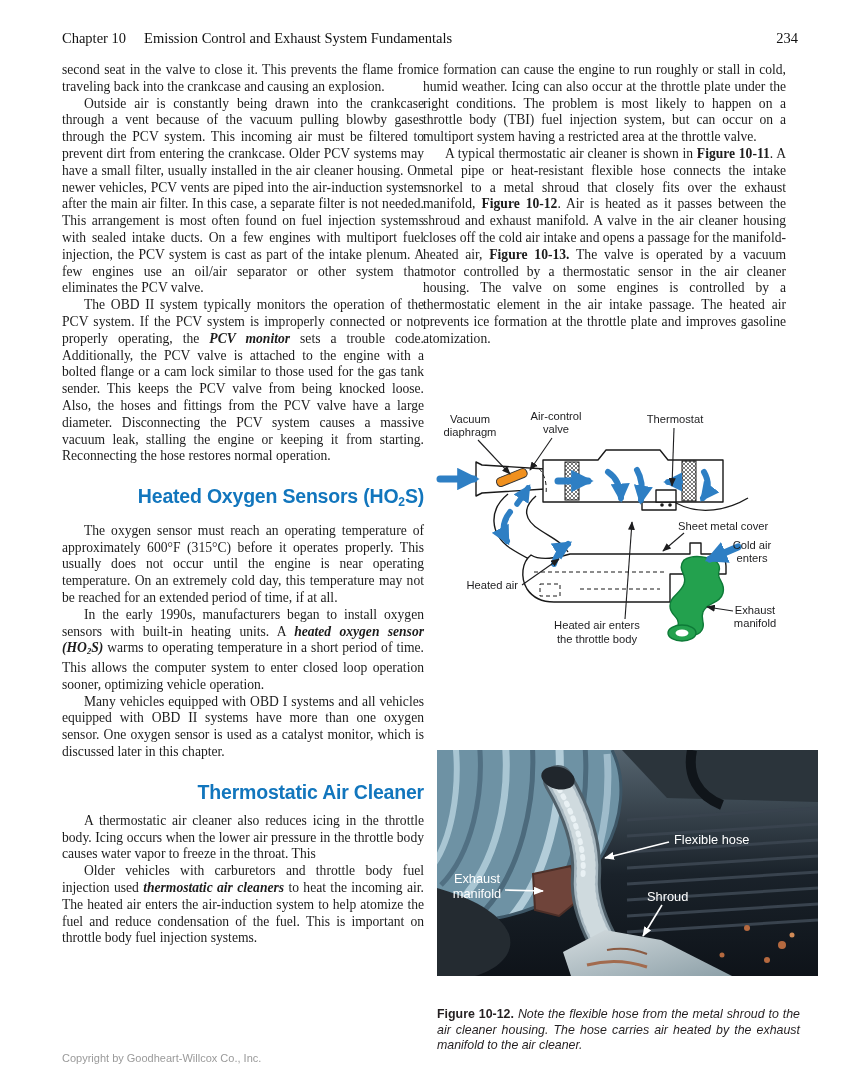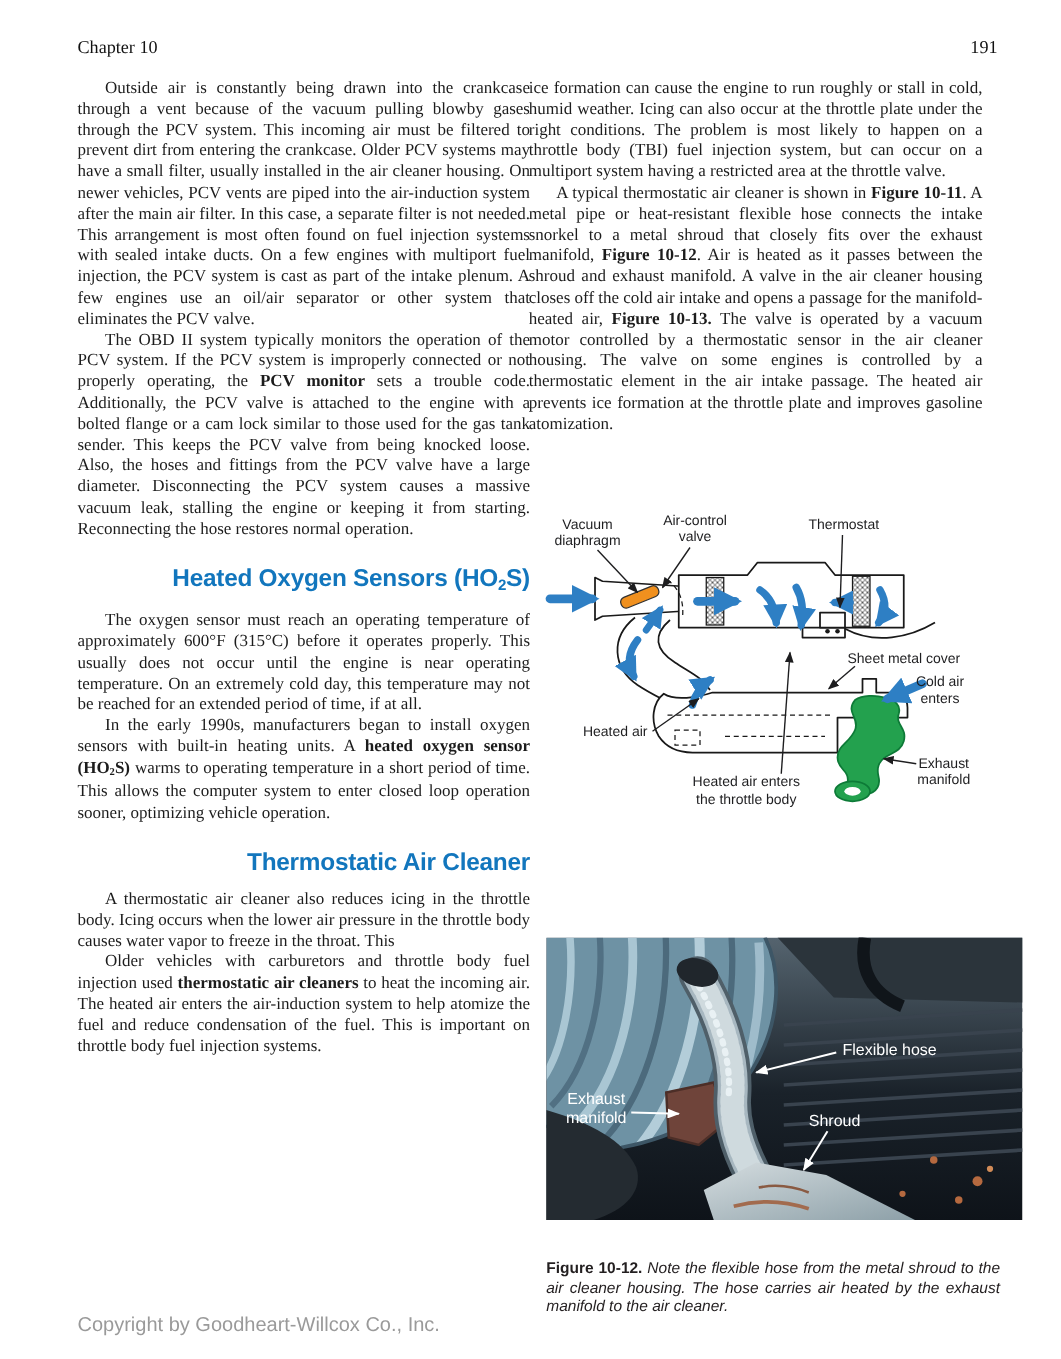--- a/index.html
+++ b/index.html
@@ -11,52 +11,55 @@
   .head-spacer{flex:1;}
   .col{position:absolute;top:62px;font-size:13.6px;line-height:16.8px;text-align:justify;}
   .col-left{left:62px;width:362px;}
   .col-right{left:423px;width:363px;}
   .col p{margin:0;text-indent:22px;}
   .col p.noindent{text-indent:0;}
   .sect{font-family:"Liberation Sans",sans-serif;font-weight:bold;color:#1276bd;
         font-size:19.5px;line-height:22px;margin:20px 0 10px 0;text-align:right;
         letter-spacing:-0.2px;text-indent:0;}
   .seg-b{font-weight:bold;}
-  .seg-i{}
+  .seg-i{font-style:italic;}
   .seg-up{font-style:normal;}
   .seg-sub{font-size:62%;vertical-align:-0.22em;}
   .caption{position:absolute;left:437px;width:363px;font-family:"Liberation Sans",sans-serif;
         font-style:italic;font-size:12.4px;line-height:15.5px;text-align:justify;color:#231f20;}
   .cap11{top:654px;}
   .cap12{top:1007px;}
   .figsvg{position:absolute;}
   .fig11{left:430px;top:402px;}
   .fig12{left:437px;top:750px;}
   .dlab{font-family:"Liberation Sans",sans-serif;font-size:11.2px;fill:#1d1d1f;}
   .plab{font-family:"Liberation Sans",sans-serif;font-size:12.8px;fill:#ffffff;}
   footer{position:absolute;left:62px;top:1052px;font-family:"Liberation Sans",sans-serif;
-        font-size:16px;color:#9a9a9a;}
+        font-size:11px;color:#9a9a9a;}
 </style>
 </head>
 <body>
 
 <div class="page">
 
   <header class="page-header">
     <span>Chapter 10</span>
+    <span class="head-title">Emission Control and Exhaust System Fundamentals</span>
     <span class="head-spacer"></span>
-    <span>191</span>
+    <span>234</span>
   </header>
 
   <div class="col col-left">
+    <p class="noindent"><span>second seat in the valve to close it. This prevents the flame from traveling back into the crankcase and causing an explosion.</span></p>
     <p><span>Outside air is constantly being drawn into the crankcase through a vent because of the vacuum pulling blowby gases through the PCV system. This incoming air must be filtered to prevent dirt from entering the crankcase. Older PCV systems may have a small filter, usually installed in the air cleaner housing. On newer vehicles, PCV vents are piped into the air-induction system after the main air filter. In this case, a separate filter is not needed. This arrangement is most often found on fuel injection systems with sealed intake ducts. On a few engines with multiport fuel injection, the PCV system is cast as part of the intake plenum. A few engines use an oil/air separator or other system that eliminates the PCV valve.</span></p>
     <p><span>The OBD II system typically monitors the operation of the PCV system. If the PCV system is improperly connected or not properly operating, the </span><span class="seg-b seg-i">PCV monitor</span><span> sets a trouble code. Additionally, the PCV valve is attached to the engine with a bolted flange or a cam lock similar to those used for the gas tank sender. This keeps the PCV valve from being knocked loose. Also, the hoses and fittings from the PCV valve have a large diameter. Disconnecting the PCV system causes a massive vacuum leak, stalling the engine or keeping it from starting. Reconnecting the hose restores normal operation.</span></p>
     <h2 class="sect"><span>Heated Oxygen Sensors (HO</span><span class="seg-sub">2</span><span>S)</span></h2>
     <p><span>The oxygen sensor must reach an operating temperature of approximately 600°F (315°C) before it operates properly. This usually does not occur until the engine is near operating temperature. On an extremely cold day, this temperature may not be reached for an extended period of time, if at all.</span></p>
     <p><span>In the early 1990s, manufacturers began to install oxygen sensors with built-in heating units. A </span><span class="seg-b seg-i">heated oxygen sensor (HO</span><span class="seg-b seg-i seg-sub">2</span><span class="seg-b seg-i">S)</span><span> warms to operating temperature in a short period of time. This allows the computer system to enter closed loop operation sooner, optimizing vehicle operation.</span></p>
+    <p><span>Many vehicles equipped with OBD I systems and all vehicles equipped with OBD II systems have more than one oxygen sensor. One oxygen sensor is used as a catalyst monitor, which is discussed later in this chapter.</span></p>
     <h2 class="sect">Thermostatic Air Cleaner</h2>
     <p><span>A thermostatic air cleaner also reduces icing in the throttle body. Icing occurs when the lower air pressure in the throttle body causes water vapor to freeze in the throat. This</span></p>
     <p><span>Older vehicles with carburetors and throttle body fuel injection used </span><span class="seg-b seg-i">thermostatic air cleaners</span><span> to heat the incoming air. The heated air enters the air-induction system to help atomize the fuel and reduce condensation of the fuel. This is important on throttle body fuel injection systems.</span></p>
   </div>
 
   <div class="col col-right">
     <p class="noindent"><span>ice formation can cause the engine to run roughly or stall in cold, humid weather. Icing can also occur at the throttle plate under the right conditions. The problem is most likely to happen on a throttle body (TBI) fuel injection system, but can occur on a multiport system having a restricted area at the throttle valve.</span></p>
     <p><span>A typical thermostatic air cleaner is shown in </span><span class="seg-b">Figure 10-11</span><span>. A metal pipe or heat-resistant flexible hose connects the intake snorkel to a metal shroud that closely fits over the exhaust manifold, </span><span class="seg-b">Figure 10-12</span><span>. Air is heated as it passes between the shroud and exhaust manifold. A valve in the air cleaner housing closes off the cold air intake and opens a passage for the manifold-heated air, </span><span class="seg-b">Figure 10-13.</span><span> The valve is operated by a vacuum motor controlled by a thermostatic sensor in the air cleaner housing. The valve on some engines is controlled by a thermostatic element in the air intake passage. The heated air prevents ice formation at the throttle plate and improves gasoline atomization.</span></p>
   </div>
 

